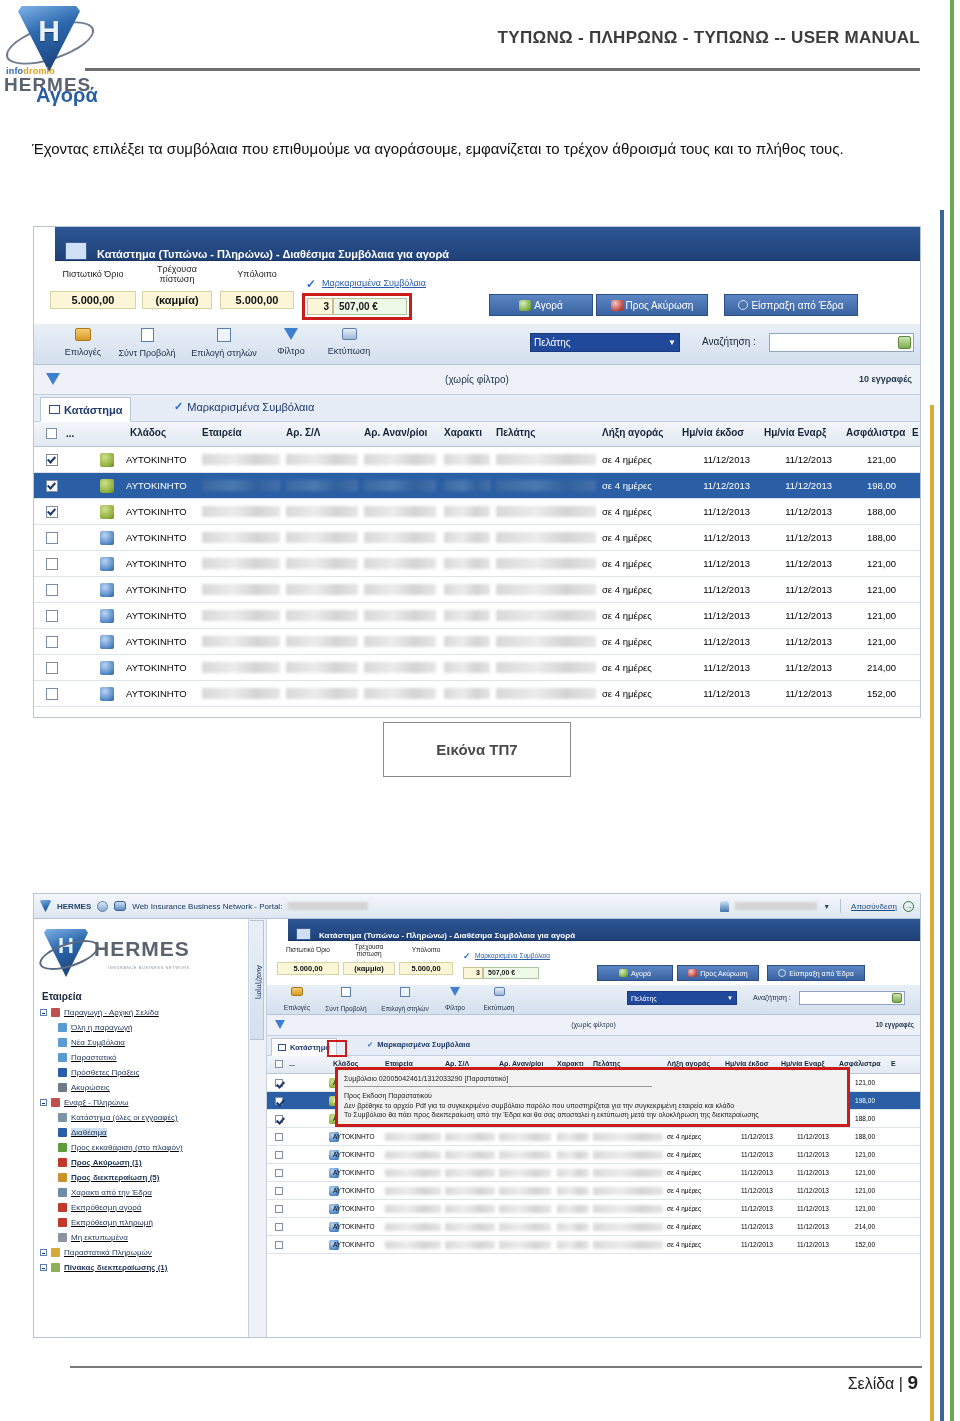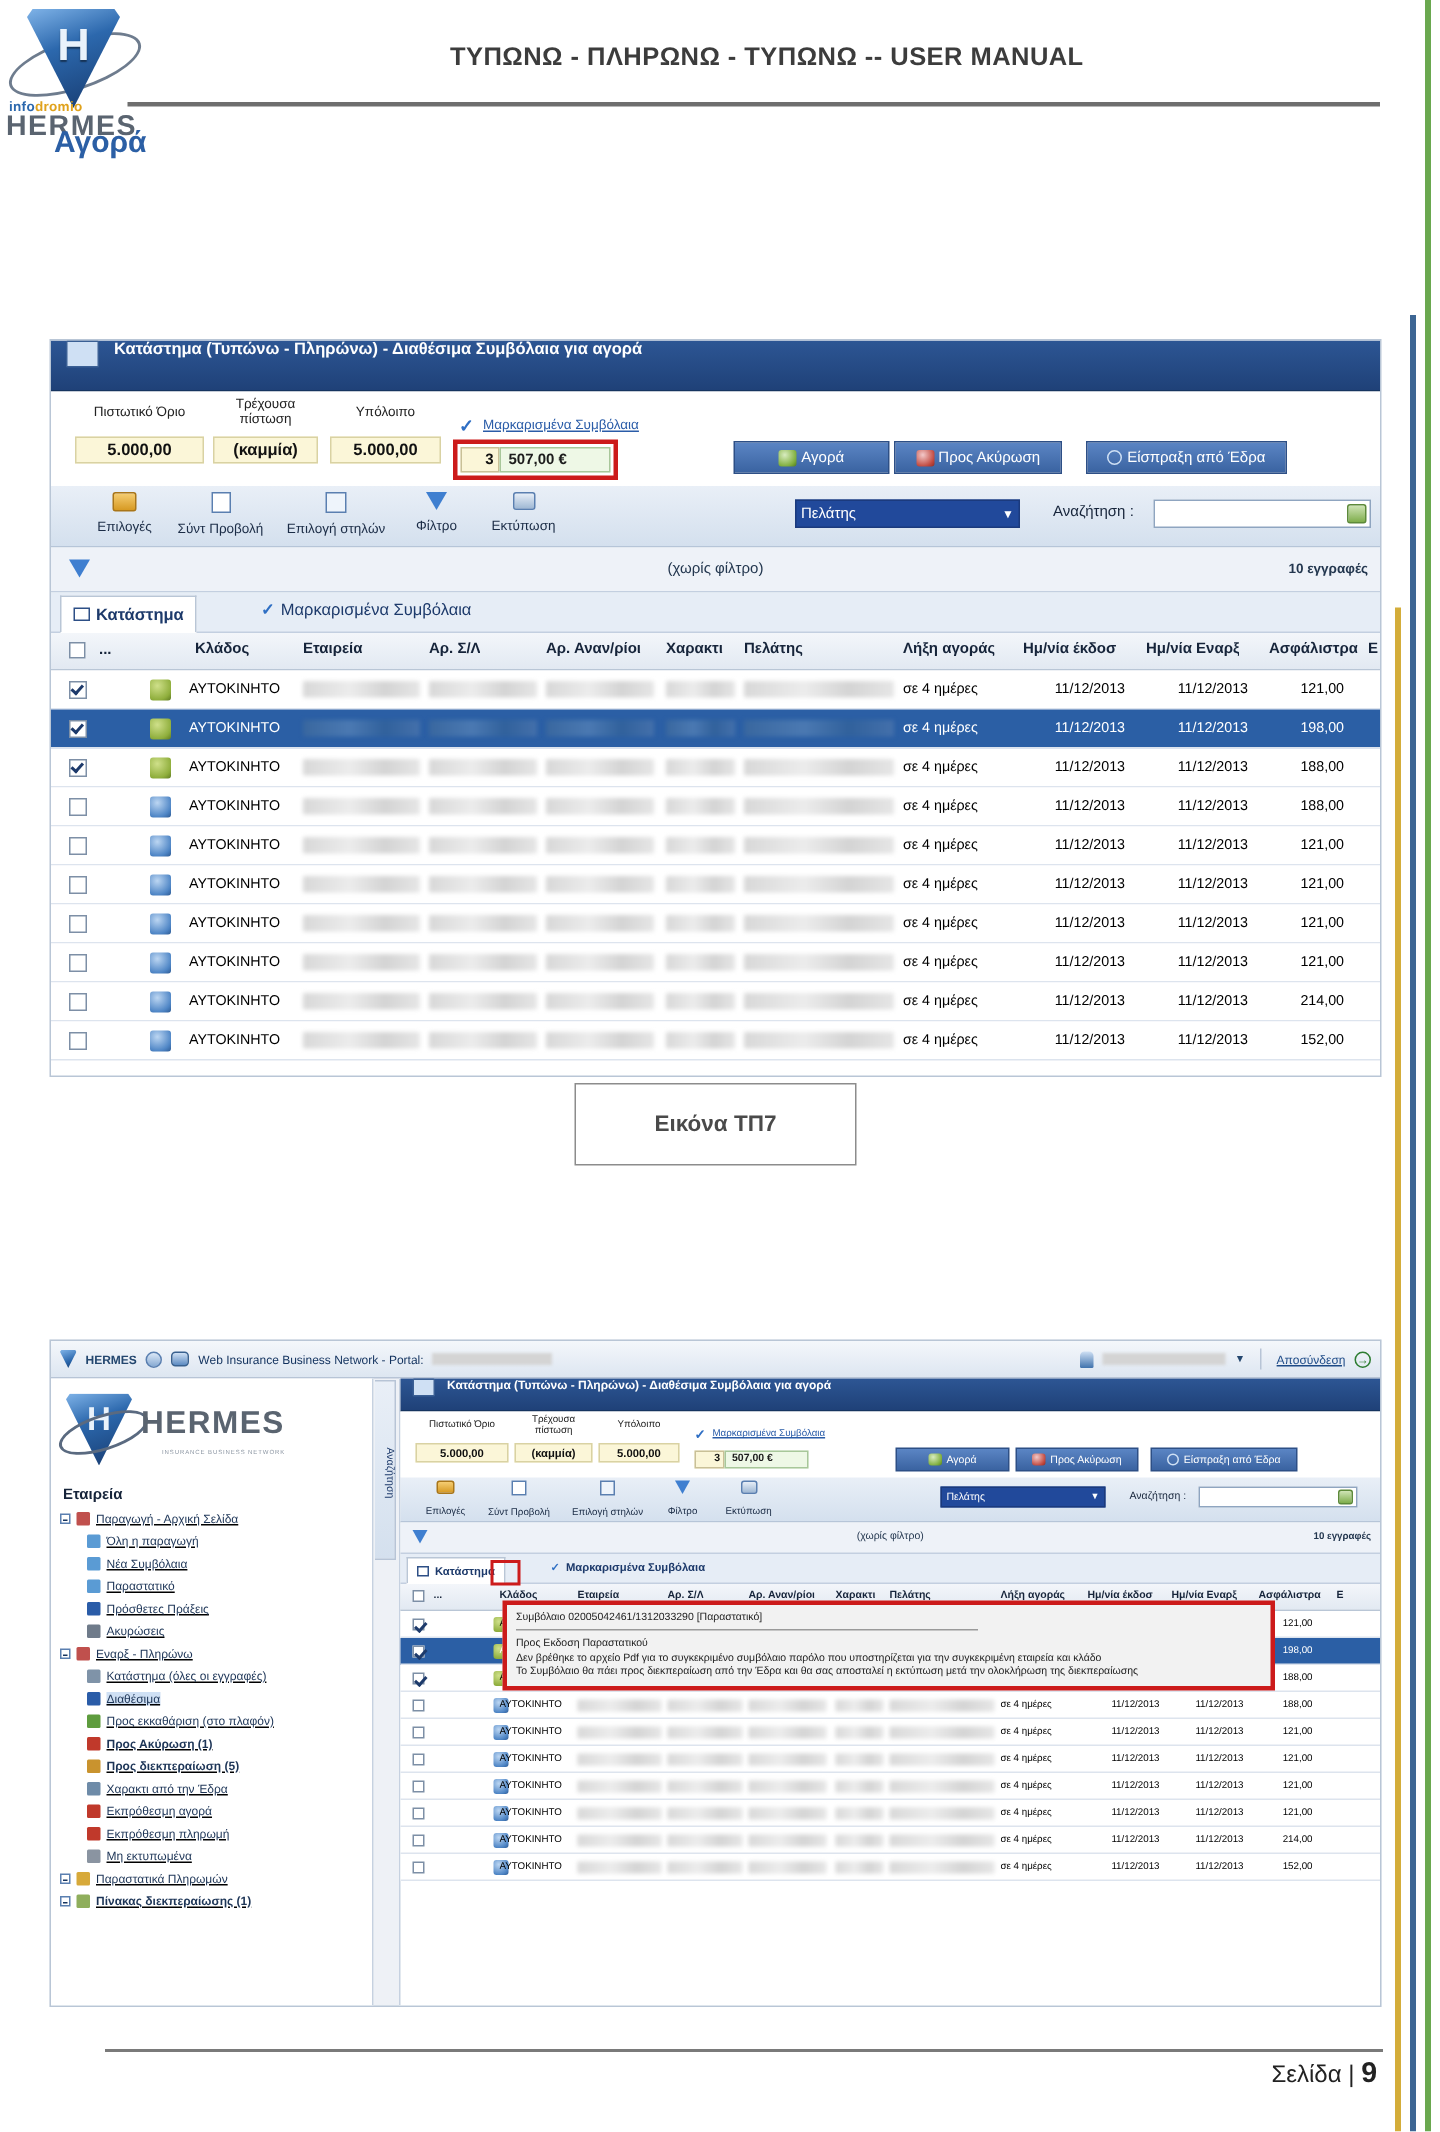--- a/index.html
+++ b/index.html
@@ -43,21 +43,21 @@
   }
   .infodromio .i1 { color:#2c68ad; }
   .infodromio .i2 { color:#e0a21c; }
   .hermes-word {
     position:absolute; left:0px; top:68px;
     font-size:19px; font-weight:bold; letter-spacing:1px;
     color:#5a6470; font-family:"Liberation Sans", sans-serif;
   }
   .header-title {
     position:absolute; left:300px; top:28px; width:620px;
-    text-align:left; font-size:17px; font-weight:bold;
+    text-align:right; font-size:17px; font-weight:bold;
     color:#3c3c3c; letter-spacing:.3px;
   }
   .header-rule {
     position:absolute; left:85px; top:68px; width:835px; height:3px;
     background:#6e6e6e;
   }
   .section-heading {
     position:absolute; left:36px; top:84px;
     font-size:20px; font-weight:bold; color:#2b5fa5;
   }
@@ -82,22 +82,23 @@
   .footer-text b { font-size:19px; }
 
   
   .app {
     position:absolute; background:#ffffff;
     border:1px solid #b9c6d6;
     overflow:hidden; font-family:"Liberation Sans", sans-serif;
   }
   .app .titlebar {
     background:linear-gradient(#2d5694,#1f4178);
-    color:#fff; display:flex; align-items:flex-start;
+    color:#fff; display:flex; align-items:flex-end;
     border-bottom:1px solid #16345f;
+    margin-left:21px;
   }
   .app .cart-ico {
     display:inline-block; position:relative; background:#cfe0f4;
     border:1px solid #3a5f94; border-radius:1px;
   }
   .app .titlebar .tb-text { font-weight:bold; color:#ffffff; }
 
   .app .creditbar { background:#fff; position:relative; }
   .app .credcol { position:absolute; text-align:center; }
   .app .credlbl { color:#222; }
@@ -229,20 +230,21 @@
       <span class="i1">info</span><span class="i2">dromio</span>
     </div>
     <div class="hermes-word">HERMES</div>
   </div>
   <div class="header-title">ΤΥΠΩΝΩ - ΠΛΗΡΩΝΩ - ΤΥΠΩΝΩ -- USER MANUAL</div>
   <div class="header-rule"></div>
 </div>
 <div class="section-heading">Αγορά</div>
 
 <div class="para" id="para1">
+  <span>Έχοντας επιλέξει τα συμβόλαια που επιθυμούμε να αγοράσουμε, εμφανίζεται το τρέχον άθροισμά τους και το πλήθος τους.</span>
 </div>
 
 <div class="app" id="fig1">
 
   <div class="titlebar">
     <span class="cart-ico"></span>
     <span class="tb-text">Κατάστημα (Τυπώνω - Πληρώνω) - Διαθέσιμα Συμβόλαια για αγορά</span>
   </div>
 
   <div class="creditbar">

